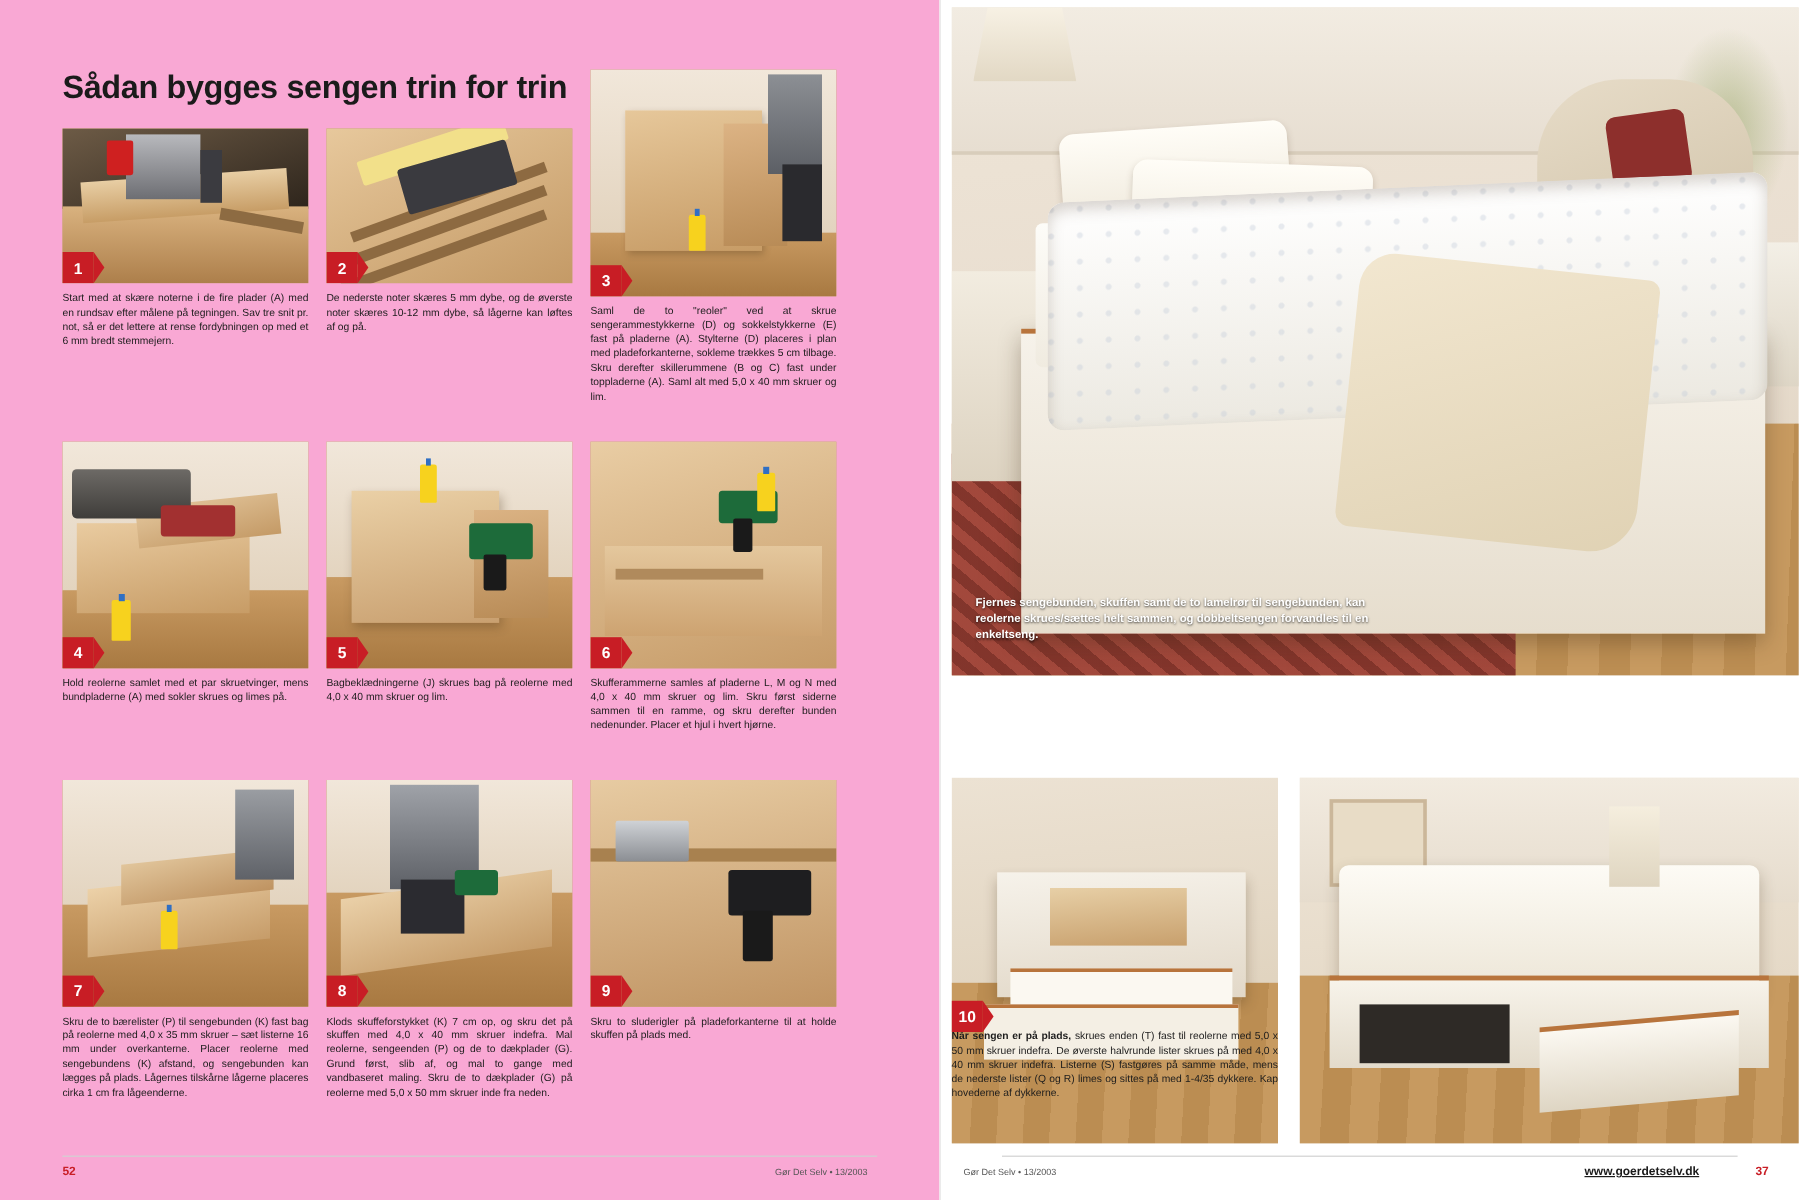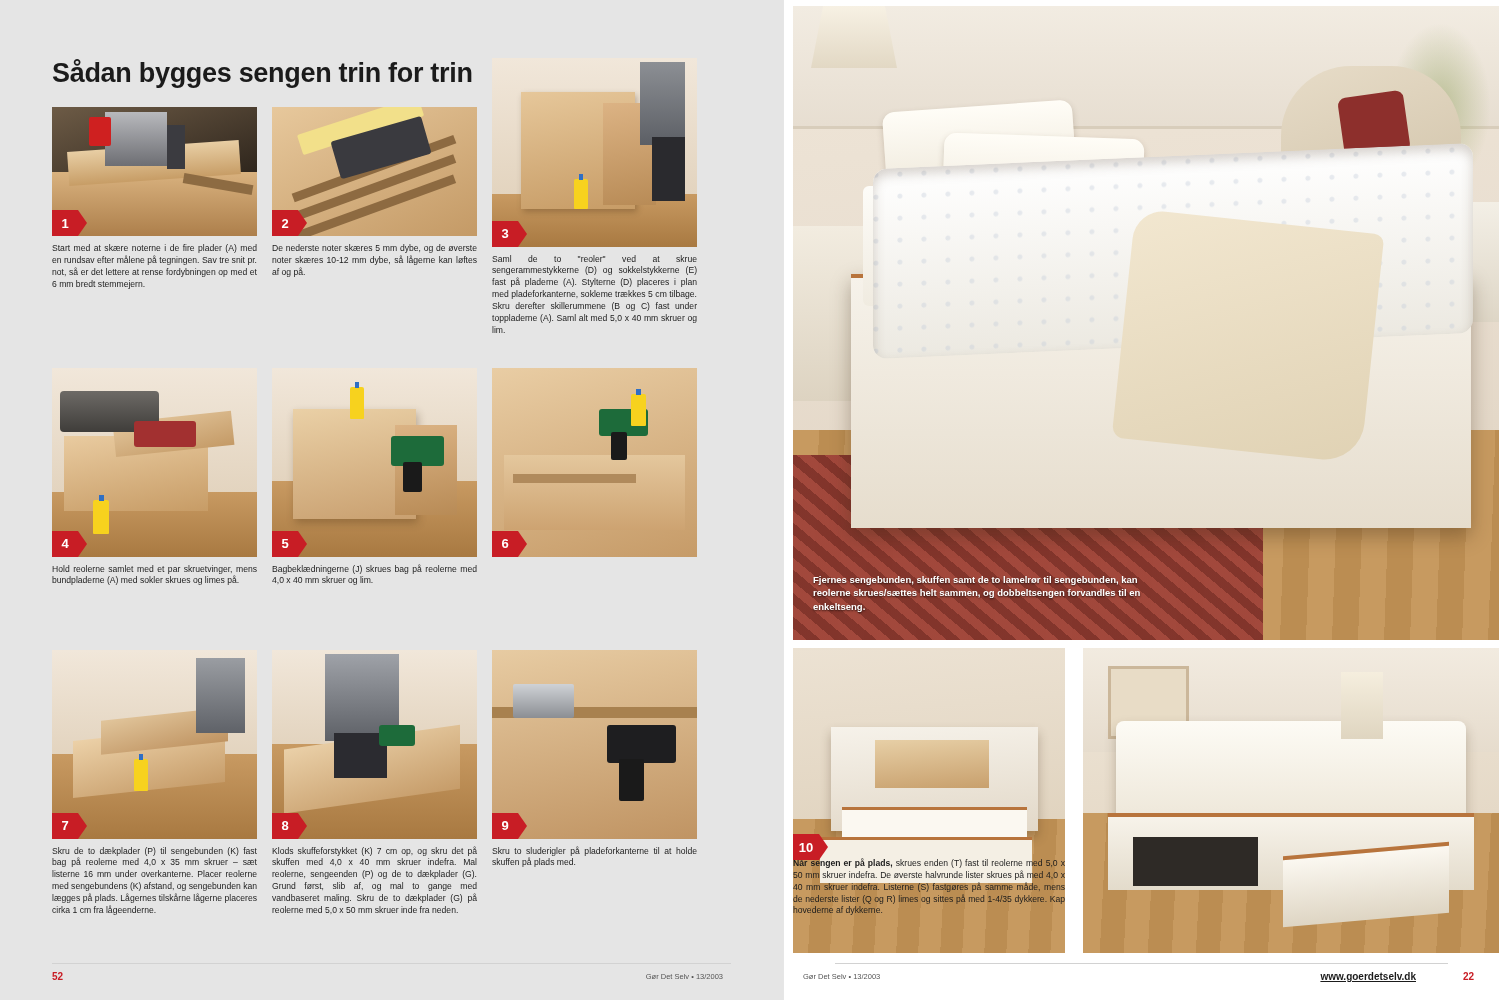--- a/index.html
+++ b/index.html
@@ -4,21 +4,21 @@
 <style>
   html,body{margin:0;padding:0;}
   body{
     width:1500px;height:1000px;
     background:#ffffff;
     font-family:"Liberation Sans", sans-serif;
     overflow:hidden;
     position:relative;
   }
   .spread{position:absolute;inset:0;display:flex;}
-  .page-left{position:relative;width:783px;height:1000px;background:#e5e5e5;}
+  .page-left{position:relative;width:783px;height:1000px;background:#f9a8d4;}
   .page-right{position:relative;width:717px;height:1000px;background:#fff;}
 
   
   .headline{
     position:absolute;left:52px;top:58px;
     font-size:27px;font-weight:bold;color:#1b1b1b;
     letter-spacing:-0.3px;
   }
 
   .step{position:absolute;}
@@ -48,21 +48,21 @@
   .bg-ply{background:linear-gradient(150deg,#e3c193 0%,#cfa874 60%,#b98f5c 100%);}
   .bottle{position:absolute;background:#f7d21e;border-radius:2px 2px 1px 1px;}
   .bottle::before{content:"";position:absolute;left:35%;top:-5px;width:30%;height:6px;background:#2f6fc4;}
   .person{position:absolute;background:#2f2f33;}
   .floor{position:absolute;left:0;right:0;bottom:0;background:linear-gradient(180deg,#c89a62,#a87941);}
   .wall{position:absolute;left:0;right:0;top:0;background:linear-gradient(180deg,#f1e7da,#e3d4bf);}
   .drill{position:absolute;background:#1d6b3a;border-radius:3px;}
   .drillgrip{position:absolute;background:#1a1a1a;border-radius:2px;}
 
   
-  .hero{position:absolute;left:10px;top:6px;width:706px;height:634px;overflow:hidden;}
+  .hero{position:absolute;left:10px;top:6px;width:706px;height:557px;overflow:hidden;}
   .hero .roomwall{position:absolute;inset:0;background:linear-gradient(175deg,#efe6d8 0%,#e9ded0 45%,#ddd0bd 100%);}
   .hero .wainscot{position:absolute;left:0;right:0;top:0;height:120px;background:linear-gradient(180deg,#f2ece2,#e7ded1);border-bottom:3px solid #d8cdbb;}
   .hero .floorw{position:absolute;left:0;right:0;bottom:0;height:210px;background:repeating-linear-gradient(92deg,#c79a60 0 26px,#bb8d52 26px 52px);}
   .hero .rugh{position:absolute;left:0;bottom:0;width:470px;height:185px;background:repeating-linear-gradient(40deg,#a0443a 0 9px,#7f3029 9px 18px);opacity:.95;}
   .hero .bedbase{position:absolute;left:58px;top:268px;width:620px;height:250px;background:linear-gradient(180deg,#f6f2ea,#e6ddcd);border-top:4px solid #b8743c;box-shadow:0 8px 18px rgba(60,40,20,.35);}
   .hero .mattress{position:absolute;left:70px;top:180px;width:600px;height:120px;background:linear-gradient(180deg,#fdfcf8,#f0ebe0);border-radius:6px;}
   .hero .duvet{position:absolute;left:80px;top:150px;width:600px;height:190px;background:
      radial-gradient(circle at 12% 28%, rgba(190,200,215,.35) 0 2px, transparent 3px) 0 0/24px 22px,
      linear-gradient(180deg,#ffffff,#ece9e1);
      border-radius:14px;transform:skewY(-2.5deg);box-shadow:0 6px 12px rgba(90,70,50,.25) inset;}
@@ -202,35 +202,36 @@
           <div style="position:absolute;inset:0;background:linear-gradient(165deg,#e9cda4,#c69b68);"></div>
           <div style="position:absolute;left:6%;top:46%;width:88%;height:40%;background:linear-gradient(180deg,#e4c79d,#cfa madness);"></div>
           <div style="position:absolute;left:6%;top:46%;width:88%;height:40%;background:linear-gradient(180deg,#e4c79d,#cda371);"></div>
           <div style="position:absolute;left:10%;top:56%;width:60%;height:5%;background:#b08a5c;"></div>
           <div class="drill" style="left:52%;top:22%;width:24%;height:14%;"></div>
           <div class="drillgrip" style="left:58%;top:34%;width:8%;height:15%;"></div>
           <div class="bottle" style="left:68%;top:14%;width:7%;height:17%;"></div>
         </div>
         <div class="num">6</div>
       </div>
+      <div class="cap"><b>Skufferammerne samles</b><span> af pladerne L, M og N med 4,0 x 40 mm skruer og lim. Skru først siderne sammen til en ramme, og skru derefter bunden nedenunder. Placer et hjul i hvert hjørne.</span></div>
     </div>
 
     <div class="step" style="left:52px;top:650px;width:205px;">
       <div class="photo bg-room" style="padding-bottom:92%;">
         <div class="inner">
           <div class="wall" style="height:55%;"></div>
           <div class="floor" style="height:45%;"></div>
           <div style="position:absolute;left:10%;top:44%;width:74%;height:30%;background:linear-gradient(170deg,#ecd1a8,#c69c69);transform:skewY(-6deg);"></div>
           <div style="position:absolute;left:24%;top:34%;width:62%;height:18%;background:linear-gradient(170deg,#e1c59b,#bf9361);transform:skewY(-6deg);"></div>
           <div class="person" style="left:70%;top:4%;width:24%;height:40%;background:linear-gradient(180deg,#9a9da2,#5f6268);"></div>
           <div class="bottle" style="left:40%;top:58%;width:7%;height:17%;"></div>
         </div>
         <div class="num">7</div>
       </div>
-      <div class="cap"><b>Skru de to dækplader (P) til sengebunden (K) fast</b><span> bag på reolerne med 4,0 x 35 mm skruer – sæt listerne 16 mm under overkanterne. Placer reolerne med sengebundens (K) afstand, og sengebunden kan lægges på plads. Lågernes tilskårne lågerne placeres cirka 1 cm fra lågeenderne.</span></div>
+      <div class="cap"><b>Skru de to bærelister (P) til sengebunden (K) fast</b><span> bag på reolerne med 4,0 x 35 mm skruer – sæt listerne 16 mm under overkanterne. Placer reolerne med sengebundens (K) afstand, og sengebunden kan lægges på plads. Lågernes tilskårne lågerne placeres cirka 1 cm fra lågeenderne.</span></div>
     </div>
 
     <div class="step" style="left:272px;top:650px;width:205px;">
       <div class="photo bg-room" style="padding-bottom:92%;">
         <div class="inner">
           <div class="wall" style="height:50%;"></div>
           <div class="floor" style="height:50%;"></div>
           <div style="position:absolute;left:6%;top:46%;width:86%;height:34%;background:linear-gradient(170deg,#ead0a8,#c69c69);transform:skewY(-8deg);"></div>
           <div class="person" style="left:26%;top:2%;width:36%;height:46%;background:linear-gradient(180deg,#9fa2a8,#5d6066);"></div>
           <div class="person" style="left:30%;top:44%;width:26%;height:24%;background:#2b2b30;"></div>
@@ -305,17 +306,17 @@
       <div style="position:absolute;left:6%;top:54%;width:88%;height:24%;background:linear-gradient(180deg,#f7f3ea,#e3dbcb);border-top:4px solid #b8743c;"></div>
       <div style="position:absolute;left:12%;top:62%;width:30%;height:16%;background:#2e2a26;"></div>
       <div style="position:absolute;left:48%;top:66%;width:40%;height:22%;background:linear-gradient(180deg,#fbf8f1,#ded5c3);border-top:4px solid #b8743c;transform:skewY(-5deg);"></div>
       <div style="position:absolute;left:62%;top:8%;width:10%;height:22%;background:linear-gradient(180deg,#f5eede,#dfd5c0);"></div>
     </div>
 
 
     <div class="rule"></div>
     <div class="source r">Gør Det Selv • 13/2003</div>
     <div class="site">www.goerdetselv.dk</div>
-    <div class="folio right">22</div>
+    <div class="folio right">37</div>
   </div>
 
   <div class="gutter"></div>
 </div>
 
 </body></html>

